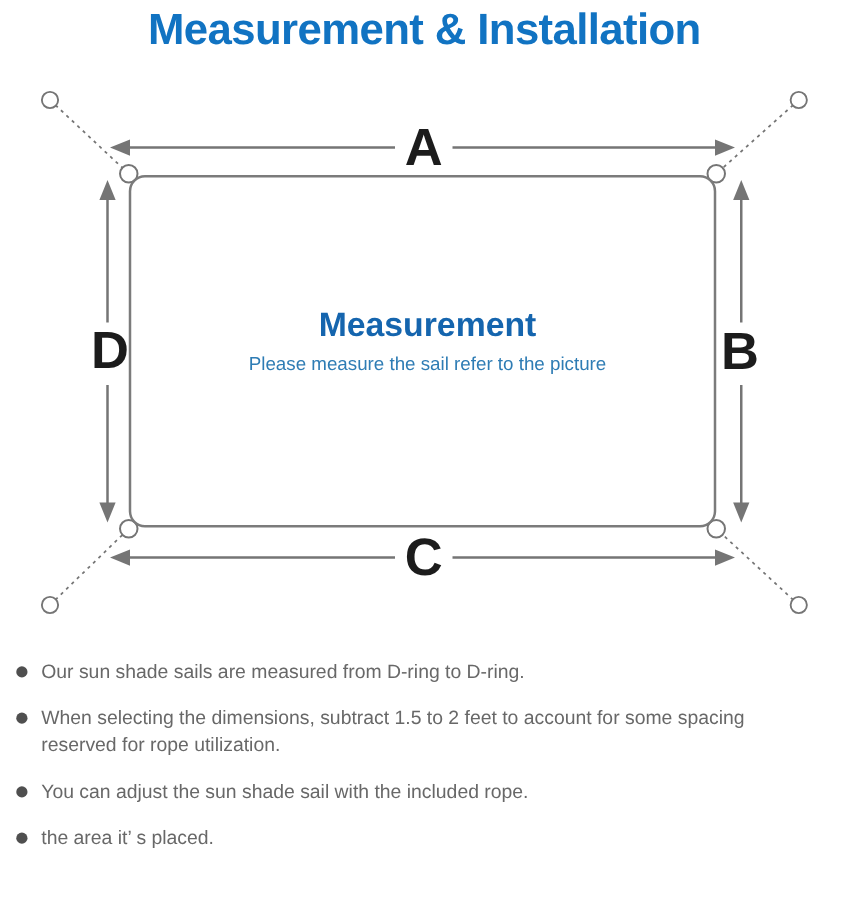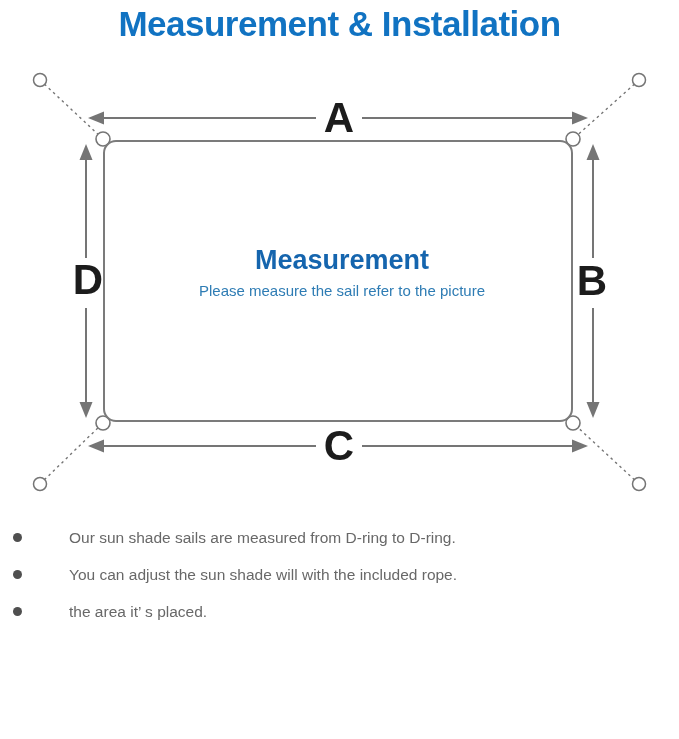--- a/index.html
+++ b/index.html
@@ -56,21 +56,20 @@
     height: 9px;
     border-radius: 50%;
     background: #4f4f4f;
     margin-top: 6px;
     margin-right: 11px;
   }
   .bullet-text {
     font-size: 15.5px;
     line-height: 22px;
     color: #686868;
-    margin-left: 36px;
   }
 </style>
 </head>
 <body>
 
 <div class="page-title">Measurement &amp; Installation</div>
 
 <div class="diagram-wrap">
   <svg width="679" height="455" viewBox="0 0 679 455">
 
@@ -135,21 +134,28 @@
 <ul class="bullets">
   <li class="bullet-item">
     <span class="bullet-dot"></span>
     <div class="bullet-text">
       <div>Our sun shade sails are measured from D-ring to D-ring.</div>
     </div>
   </li>
   <li class="bullet-item">
     <span class="bullet-dot"></span>
     <div class="bullet-text">
-      <div>You can adjust the sun shade will with the included rope.</div>
+      <div>When selecting the dimensions, subtract 1.5 to 2 feet to account for some spacing</div>
+      <div>reserved for rope utilization.</div>
+    </div>
+  </li>
+  <li class="bullet-item">
+    <span class="bullet-dot"></span>
+    <div class="bullet-text">
+      <div>You can adjust the sun shade sail with the included rope.</div>
     </div>
   </li>
   <li class="bullet-item">
     <span class="bullet-dot"></span>
     <div class="bullet-text">
       <div>the area it’ s placed.</div>
     </div>
   </li>
 </ul>
 

